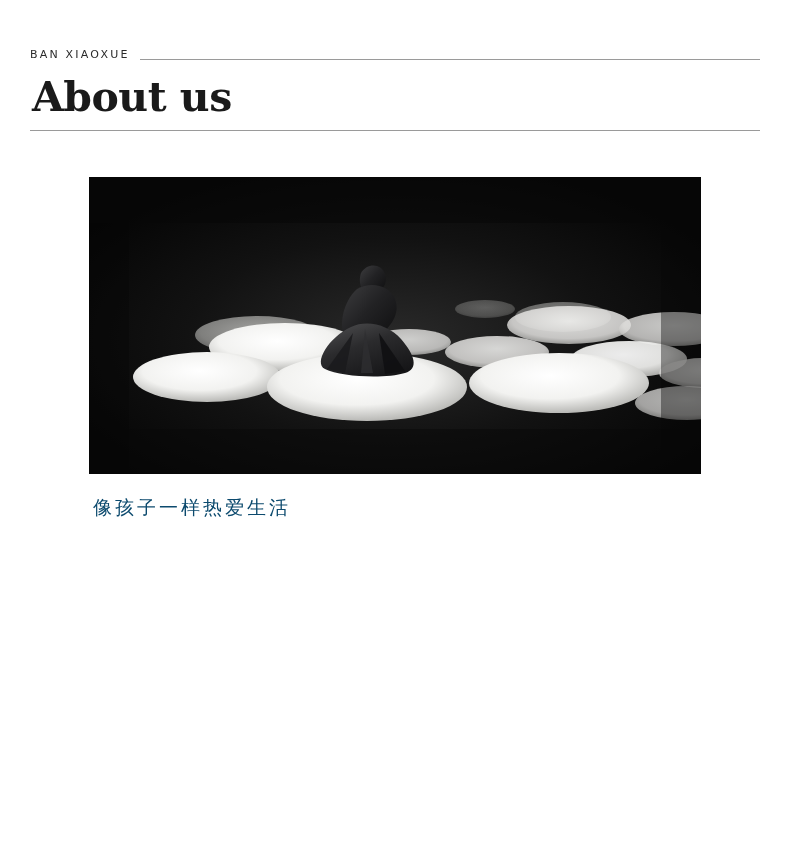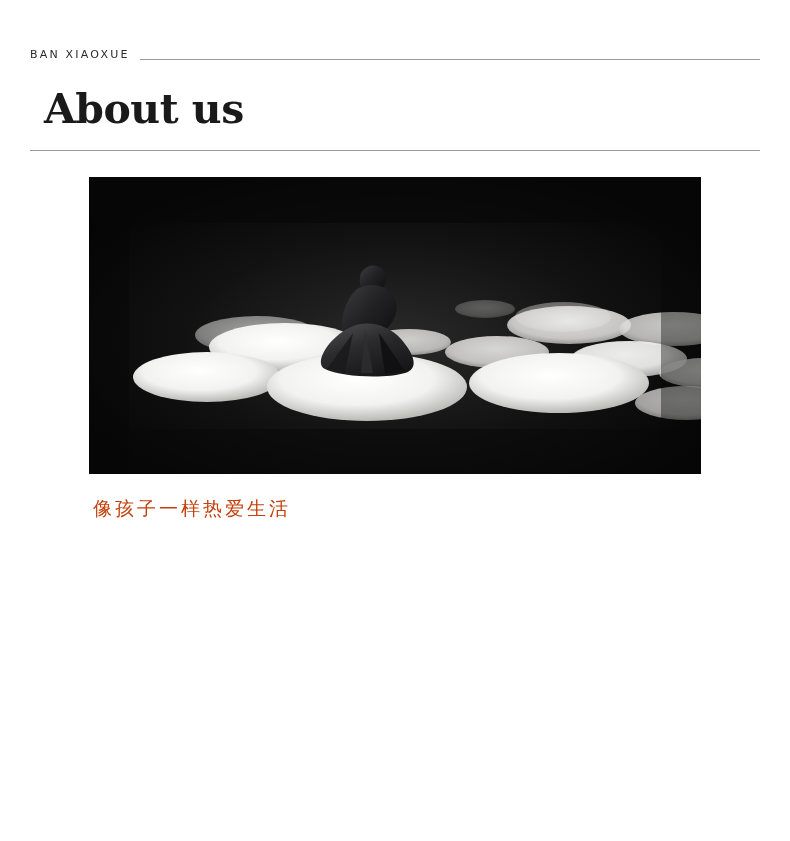--- a/index.html
+++ b/index.html
@@ -59,21 +59,21 @@
     top: 68px;
     width: 730px;
   }
   .about-title {
     font-family: "DejaVu Serif", serif;
     font-weight: bold;
     font-size: 41px;
     line-height: 58px;
     letter-spacing: -0.5px;
     color: #1a1a1a;
-    margin: 12px;
+    margin: 0;
     padding: 0 0 0 2px;
   }
   .title-rule {
     margin-top: 4px;
     border-top: 1px solid #9a9a9a;
     width: 730px;
   }
 
   
   .hero {
@@ -92,24 +92,24 @@
   }
 
   
   .content {
     position: absolute;
     left: 93px;
     top: 495px;
     width: 626px;
   }
   .subhead {
-    font-family: Liberation Serif, serif;
+    font-family: Liberation Mono, monospace;
     font-size: 19px;
     letter-spacing: 3px;
-    color: #c2410c;
+    color: #0c4a6e;
     margin: 0 0 18px 0;
     font-weight: normal;
     line-height: 28px;
   }
   .body-text {
     font-family: "DejaVu Sans", sans-serif;
     font-size: 15.2px;
     line-height: 37px;
     color: #3a3a3a;
     margin: 0;

